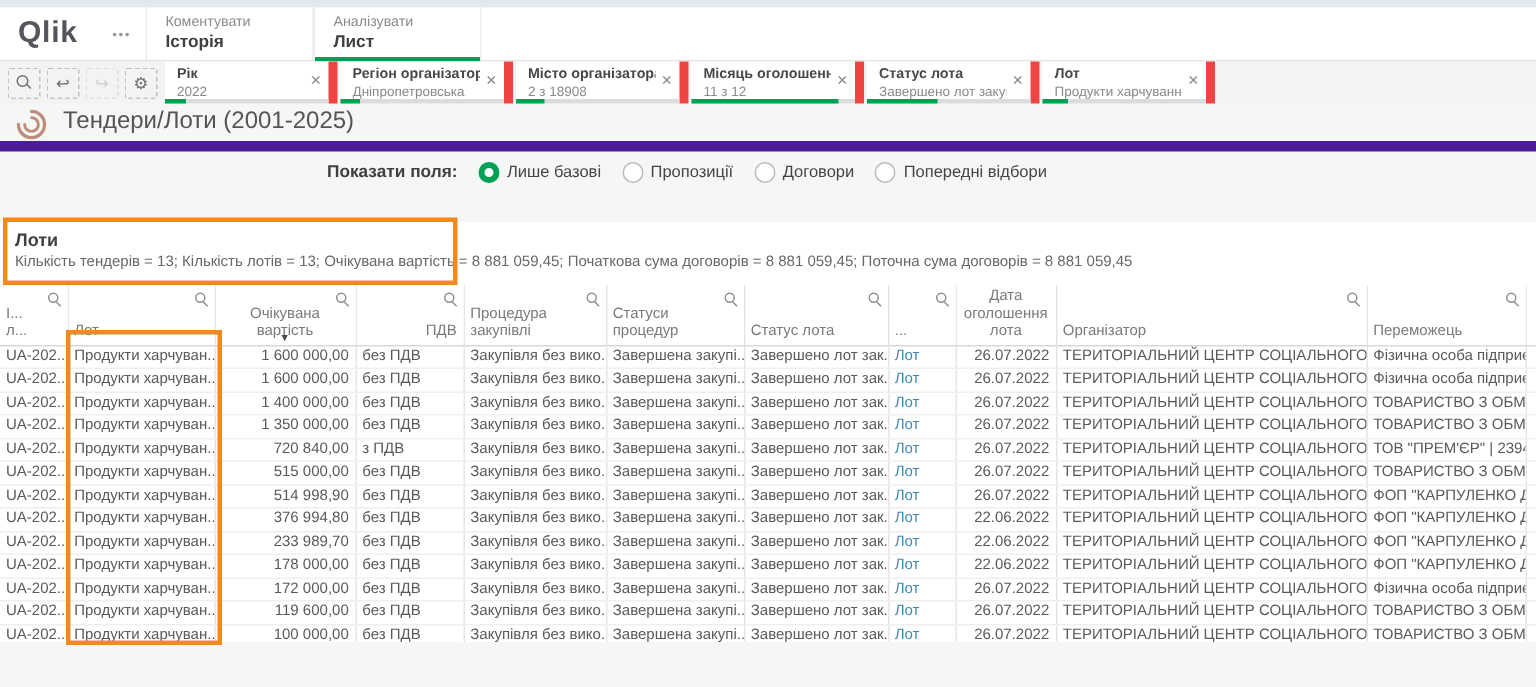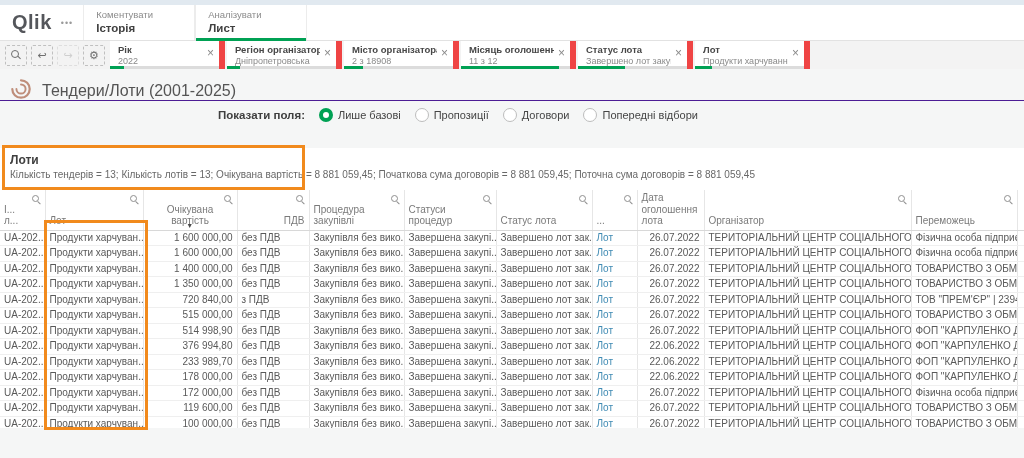--- a/index.html
+++ b/index.html
@@ -6,21 +6,21 @@
   html,body { width:1024px; height:458px; }
   body {
     position:relative; overflow:hidden; background:#f5f6f6;
     font-family:"Liberation Sans", sans-serif; color:#404040;
     --green:#00a154; --orange:#f18a1d; --blue:#3f8ab3;
   }
   .topstrip { position:absolute; top:0; left:0; width:1024px; height:5px; background:#e1e9f0; }
   
   .appbar { position:absolute; top:5px; left:0; width:1024px; height:36px; background:#fff;
             border-bottom:1px solid #e2e2e2; display:flex; align-items:stretch; }
-  .logo-wrap { display:flex; align-items:center; padding:0 10px 0 12px; gap:9px;justify-content:center; }
+  .logo-wrap { display:flex; align-items:center; padding:0 10px 0 12px; gap:23px;justify-content:center; }
   .qlik-logo { font-size:20px; font-weight:bold; color:#54565b; letter-spacing:.5px; }
   .more-menu { color:#9a9a9a; font-size:9px; letter-spacing:1px; cursor:pointer; }
   .tab { border-left:1px solid #ececec; border-right:1px solid #ececec; padding:4px 18px 0 12px;
          position:relative; min-width:112px; cursor:pointer; }
   .tab-section { font-size:9.5px; color:#8b8b8b; line-height:1.3; }
   .tab-label { font-size:11.5px; font-weight:bold; color:#404040; line-height:1.3; }
   .tab.active::after { content:""; position:absolute; left:0; right:0; bottom:-1px; height:3px; background:var(--green); }
   .app-title-wrap { position:absolute; left:370px; top:0; width:560px; height:36px;
                     display:flex; align-items:center; justify-content:center; gap:9px; }
   .app-title { font-size:13px; font-weight:bold; color:#404040; white-space:nowrap; }
@@ -40,21 +40,21 @@
   .chips { display:flex; align-items:stretch; }
   .chip { width:115px; background:#fff; margin-right:2px; position:relative;
           padding:3px 16px 0 8px; cursor:pointer; border-right:6px solid #ef4444; }
   .chip-name { font-size:9.5px; font-weight:bold; color:#474747; white-space:nowrap; overflow:hidden; line-height:1.25; }
   .chip-value { font-size:9px; color:#8a8a8a; white-space:nowrap; overflow:hidden; line-height:1.25; }
   .chip-x { position:absolute; right:5px; top:6px; color:#8a8a8a; font-size:12px; line-height:1; }
   .chip-bar { position:absolute; left:0; right:0; bottom:0; height:3px; background:#dcdcdc; }
   .chip-bar-fill { height:100%; background:var(--green); }
   
   .sheet-header { position:absolute; top:72px; left:0; width:1024px; height:29px;
-                  border-bottom:1px solid #4c1d95; display:flex; align-items:flex-end; gap:10px; padding-left:10px; }
+                  border-bottom:7px solid #4c1d95; display:flex; align-items:flex-start; gap:10px; padding-left:10px; }
   .sheet-logo { width:22px; height:22px; }
   .sheet-title { font-size:16px; color:#545454; }
   
   .fields-row { position:absolute; top:106px; left:218px; height:18px; display:flex; align-items:center; gap:14px; }
   .fields-label { font-size:11.5px; font-weight:bold; color:#3f3f3f; }
   .radio-opt { display:flex; align-items:center; gap:5px; font-size:11px; color:#454545; cursor:pointer; }
   .radio { width:14px; height:14px; border-radius:50%; background:#fff; border:1px solid #bdbdbd; }
   .radio.selected { border:4.5px solid var(--green); }
   
   .widget { position:absolute; top:148px; left:0; width:1024px; height:280px; background:#fff; overflow:hidden;padding-left:13px; }
@@ -202,21 +202,21 @@
           <th style="width: 98px; text-align: left;"><span class="th-label">Лот</span><span class="mag"></span></th>
           <th style="width: 94px; text-align: center;"><span class="th-label">Очікувана
 вартість</span><span class="mag"></span><span class="sort">▼</span></th>
           <th style="width: 72px; text-align: right;"><span class="th-label">ПДВ</span><span class="mag"></span></th>
           <th style="width: 95px; text-align: left;"><span class="th-label">Процедура
 закупівлі</span><span class="mag"></span></th>
           <th style="width: 92px; text-align: left;"><span class="th-label">Статуси
 процедур</span><span class="mag"></span></th>
           <th style="width: 96px; text-align: left;"><span class="th-label">Статус лота</span><span class="mag"></span></th>
           <th style="width: 45px; text-align: left;"><span class="th-label">...</span><span class="mag"></span></th>
-          <th style="width: 67px; text-align: left; margin-left: 31px;"><span class="th-label">Дата
+          <th style="width: 67px; text-align: center; margin-left: 31px;"><span class="th-label">Дата
 оголошення
 лота</span></th>
           <th style="width: 207px; text-align: left;"><span class="th-label">Організатор</span><span class="mag"></span></th>
           <th style="width: 106px; text-align: left;"><span class="th-label">Переможець</span><span class="mag"></span></th>
           <th style="width: 19px; text-align: left;"><span class="th-label"></span></th>
         </tr>
       </thead>
     <tbody>
         <tr>
           <td>UA-202...</td>

